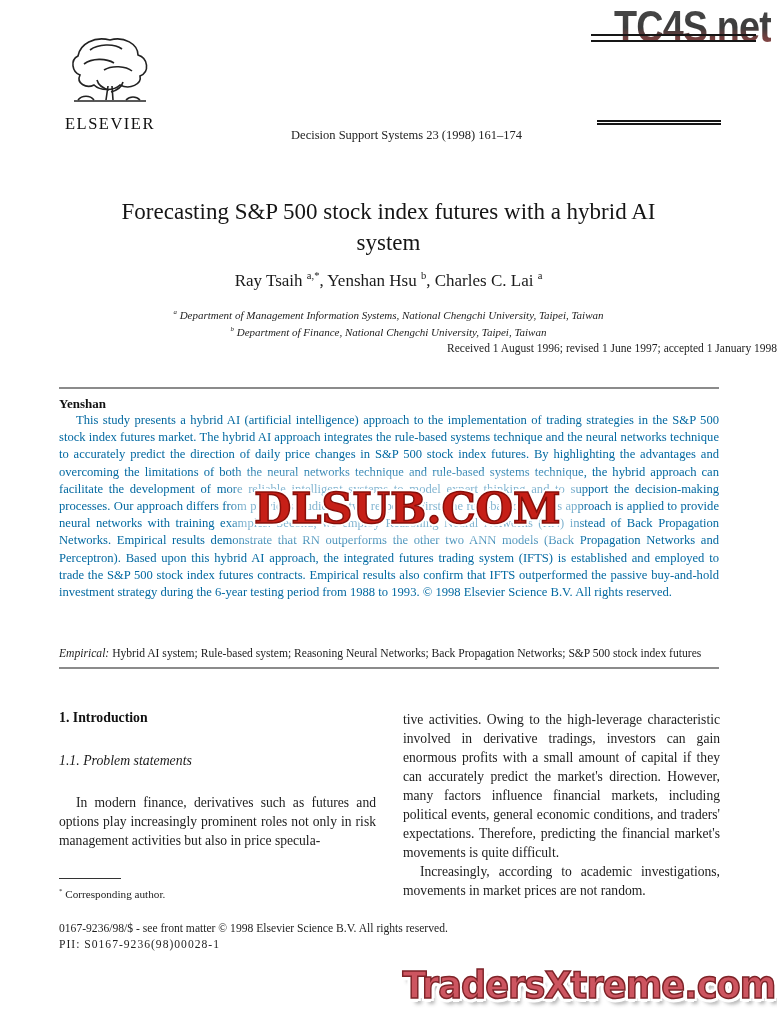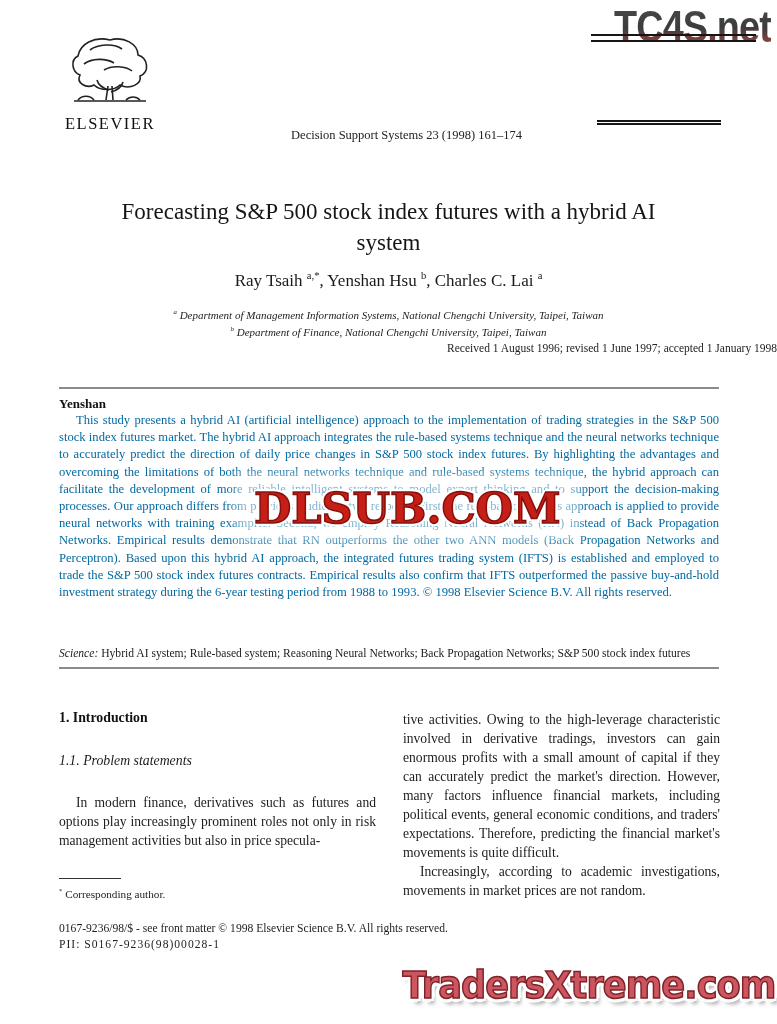--- a/index.html
+++ b/index.html
@@ -139,21 +139,21 @@
   </div>
 
   <div class="abs received">Received 1 August 1996; revised 1 June 1997; accepted 1 January 1998</div>
 
   <div class="abs rule rule-1"></div>
 
   <div class="abs abstract-heading">Yenshan</div>
   <div class="abs abstract-text">This study presents a hybrid AI (artificial intelligence) approach to the implementation of trading strategies in the S&amp;P 500 stock index futures market. The hybrid AI approach integrates the rule-based systems technique and the neural networks technique to accurately predict the direction of daily price changes in S&amp;P 500 stock index futures. By highlighting the advantages and overcoming the limitations of both the neural networks technique and rule-based systems technique, the hybrid approach can facilitate the development of more reliable intelligent systems to model expert thinking and to support the decision-making processes. Our approach differs from previous studies in two respects. First, the rule-based systems approach is applied to provide neural networks with training examples. Second, we employ Reasoning Neural Networks (RN) instead of Back Propagation Networks. Empirical results demonstrate that RN outperforms the other two ANN models (Back Propagation Networks and Perceptron). Based upon this hybrid AI approach, the integrated futures trading system (IFTS) is established and employed to trade the S&amp;P 500 stock index futures contracts. Empirical results also confirm that IFTS outperformed the passive buy-and-hold investment strategy during the 6-year testing period from 1988 to 1993. © 1998 Elsevier Science B.V. All rights reserved.</div>
 
   <div class="abs keywords">
-    <span class="kw-label">Science:</span><span> Hybrid AI system; Rule-based system; Reasoning Neural Networks; Back Propagation Networks; S&amp;P 500 stock index futures</span>
+    <span class="kw-label">Empirical:</span><span> Hybrid AI system; Rule-based system; Reasoning Neural Networks; Back Propagation Networks; S&amp;P 500 stock index futures</span>
   </div>
 
   <div class="abs rule rule-2"></div>
 
   <div class="abs columns">
     <div class="col">
       <div class="sec-heading">1. Introduction</div>
       <div class="subsec-heading">1.1. Problem statements</div>
       <div class="body-par">In modern finance, derivatives such as futures and options play increasingly prominent roles not only in risk management activities but also in price specula-</div>
       <div class="footnote-divider"></div>

